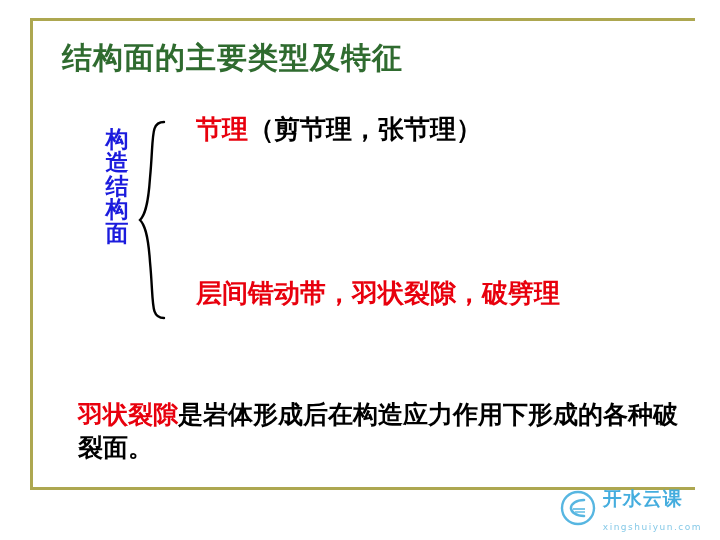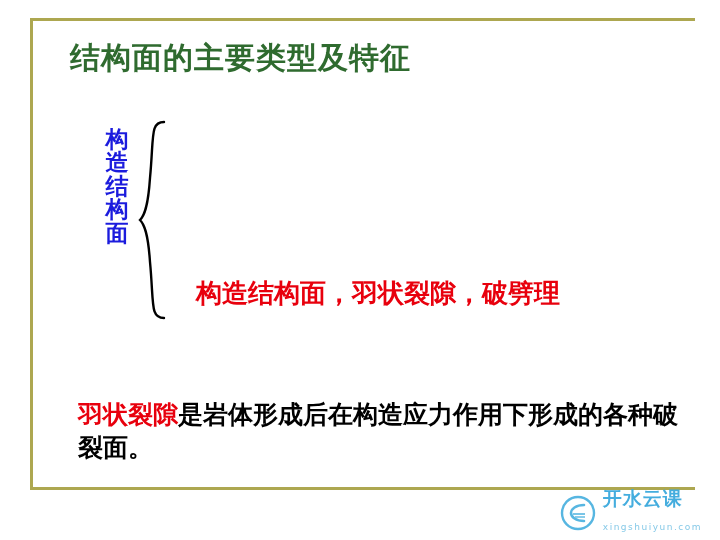--- a/index.html
+++ b/index.html
@@ -40,21 +40,21 @@
     position: absolute;
     left: 30px;
     top: 487px;
     width: 665px;
     height: 3px;
     background: #ada750;
   }
 
   .title {
     position: absolute;
-    left: 70px;
+    left: 62px;
     top: 38px;
     font-family: "DejaVu Sans", sans-serif;
     font-size: 30px;
     font-weight: bold;
     color: #2f6b2f;
     letter-spacing: 1px;
     white-space: nowrap;
   }
 
   
@@ -103,21 +103,21 @@
     color: #000000;
   }
   .para .red { font-weight: bold; }
 
   
   .watermark {
     position: absolute;
     right: 18px;
     bottom: 8px;
     display: flex;
-    align-items: flex-end;
+    align-items: flex-start;
     opacity: 0.95;
   }
   .wm-circle {
     position: relative;
     width: 38px;
     height: 38px;
     margin-right: 6px;
   }
   .wm-text {
     display: flex;
@@ -153,24 +153,27 @@
     <span>造</span>
     <span>结</span>
     <span>构</span>
     <span>面</span>
   </div>
 
   <svg class="brace" width="40" height="200" viewBox="0 0 40 200">
     <path d="M26 2 C12 2 16 16 12 58 C10 88 6 96 2 100 C6 104 10 112 12 142 C16 184 12 198 26 198" fill="none" stroke="#000000" stroke-width="2.4" stroke-linecap="round"></path>
   </svg>
 
+  <div class="line-row row1">
+    <span class="red">节理</span><span class="black">（剪节理，张节理）</span>
+  </div>
 
 
   <div class="line-row row3">
-    <span class="red">构造结构面，羽状裂隙，破劈理</span>
+    <span class="red">层间错动带，羽状裂隙，破劈理</span>
   </div>
 
   <div class="para">
     <span class="red">羽状裂隙</span><span class="black">是岩体形成后在构造应力作用下形成的各种破裂面。</span>
   </div>
 
   <div class="watermark">
     <div class="wm-circle">
       <svg width="38" height="38" viewBox="0 0 38 38">
         <circle cx="19" cy="19" r="16" fill="none" stroke="#4fb3e0" stroke-width="2.4"></circle>

